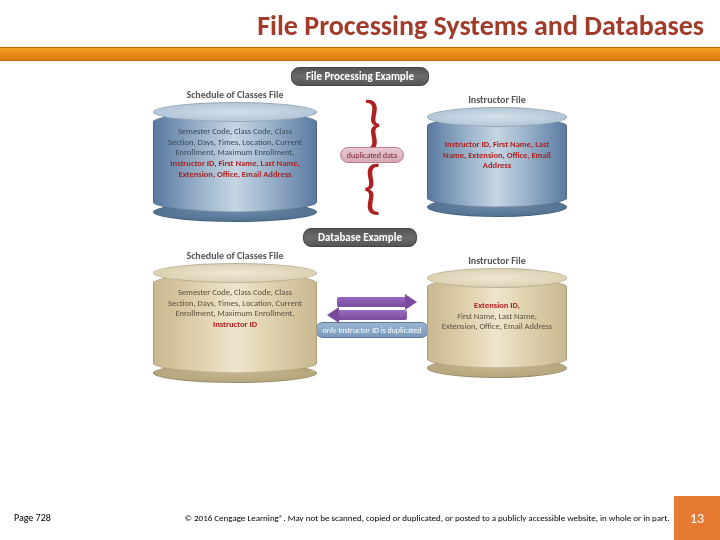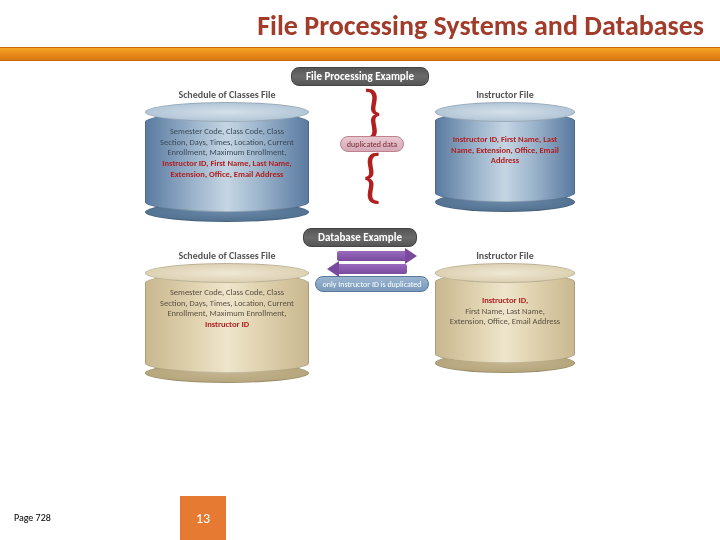--- a/index.html
+++ b/index.html
@@ -37,23 +37,23 @@
     color: #fff;
     font-weight: bold;
     font-size: 11px;
     padding: 2px 14px;
     border-radius: 8px;
     border: 1px solid #444;
     margin-bottom: 2px;
   }
   .diagram-row {
     display: flex;
-    align-items: flex-start;
+    align-items: center;
     justify-content: center;
-    gap: 8px;
+    gap: 0;
     position: relative;
   }
   .cyl-group {
     display: flex;
     flex-direction: column;
     align-items: center;
   }
   .cyl-label {
     font-size: 10px;
     color: #555;
@@ -245,28 +245,29 @@
       <div class="badge db">only Instructor ID is duplicated</div>
     </div>
 
     <div class="cyl-group">
       <div class="cyl-label">Instructor File</div>
       <div class="cylinder cyl-tan small">
         <div class="cyl-bot"></div>
           <div class="cyl-body"></div>
           <div class="cyl-top"></div>
         <div class="cyl-text" style="top:32px">
-          <span class="highlight-red">Instructor ID,</span><br>
+          <span class="highlight-red">Extension ID,</span><br>
           <span>First Name, Last Name, Extension, Office, Email Address</span>
         </div>
       </div>
     </div>
 
   </div>
 
 </div>
 
 <div class="footer">
   <div class="footer-left">
     <div>Page 728</div>
   </div>
+  <div class="footer-center">© 2016 Cengage Learning®. May not be scanned, copied or duplicated, or posted to a publicly accessible website, in whole or in part.</div>
   <div class="footer-right">13</div>
 </div>
 
 </body></html>

